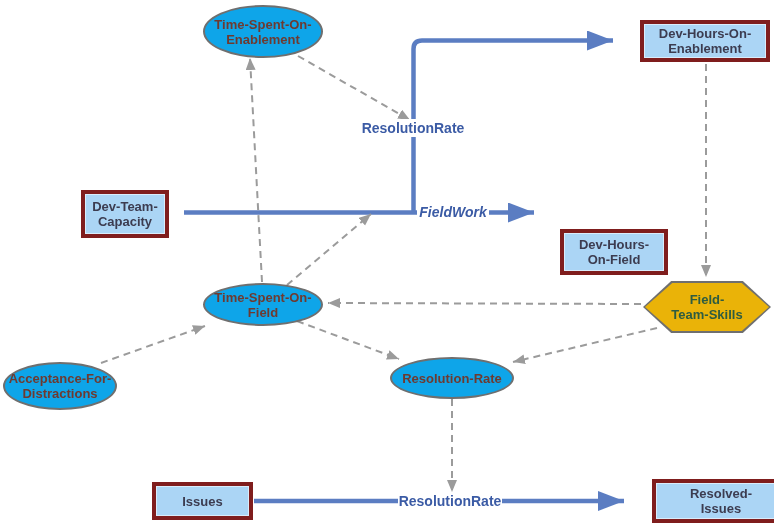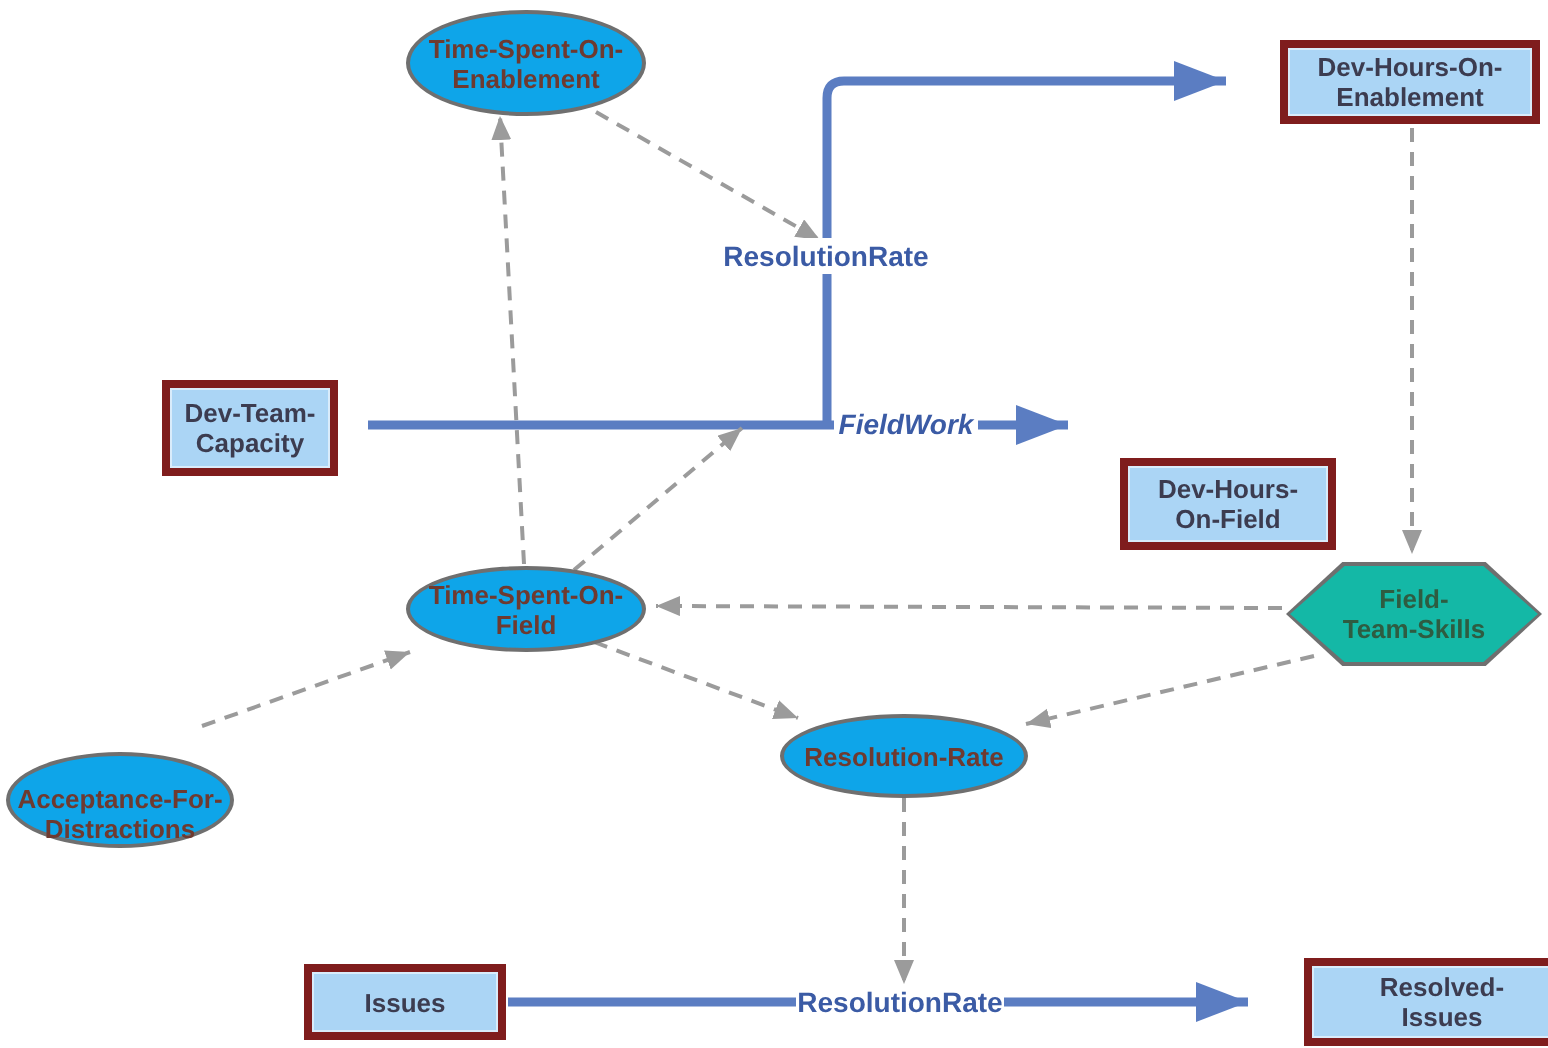--- a/index.html
+++ b/index.html
@@ -19,21 +19,21 @@
   .rect{
     background:#abd5f5;border:4px solid #7f1d1d;color:#3c3c50;
     box-shadow:inset 0 0 0 1px rgba(255,255,255,.55);
   }
   .hexagon{
     background:#6f6f6f;
     clip-path:polygon(0 50%,22% 0,78% 0,100% 50%,78% 100%,22% 100%);
   }
   .hexagon .hex-inner{
     position:absolute;inset:2px;display:flex;flex-direction:column;align-items:center;justify-content:center;
-    background:#14b8a6;color:#2e5c41;text-align:center;
+    background:#eab308;color:#2e5c41;text-align:center;
     clip-path:polygon(0 50%,22% 0,78% 0,100% 50%,78% 100%,22% 100%);
   }
   .flow-label{
     position:absolute;background:#ffffff;color:#3b5ba5;
     font-weight:600;font-size:14px;line-height:18px;text-align:center;
   }
 </style>
 </head>
 <body>
 
@@ -93,21 +93,21 @@
     <span>Field</span>
   </div>
 
   <div class="node hexagon" style="left:643px;top:281px;width:128px;height:52px;">
     <div class="hex-inner">
       <span>Field-</span>
       <span>Team-Skills</span>
     </div>
   </div>
 
-  <div class="node ellipse" style="left:3px;top:376px;width:114px;height:48px;justify-content:flex-end;">
+  <div class="node ellipse" style="left:3px;top:362px;width:114px;height:48px;">
     <span>Acceptance-For-</span>
     <span>Distractions</span>
   </div>
 
   <div class="node ellipse" style="left:390px;top:357px;width:124px;height:42px;">
     <span>Resolution-Rate</span>
     <span></span>
   </div>
 
   <div class="node rect" style="left:152px;top:482px;width:101px;height:38px;">

